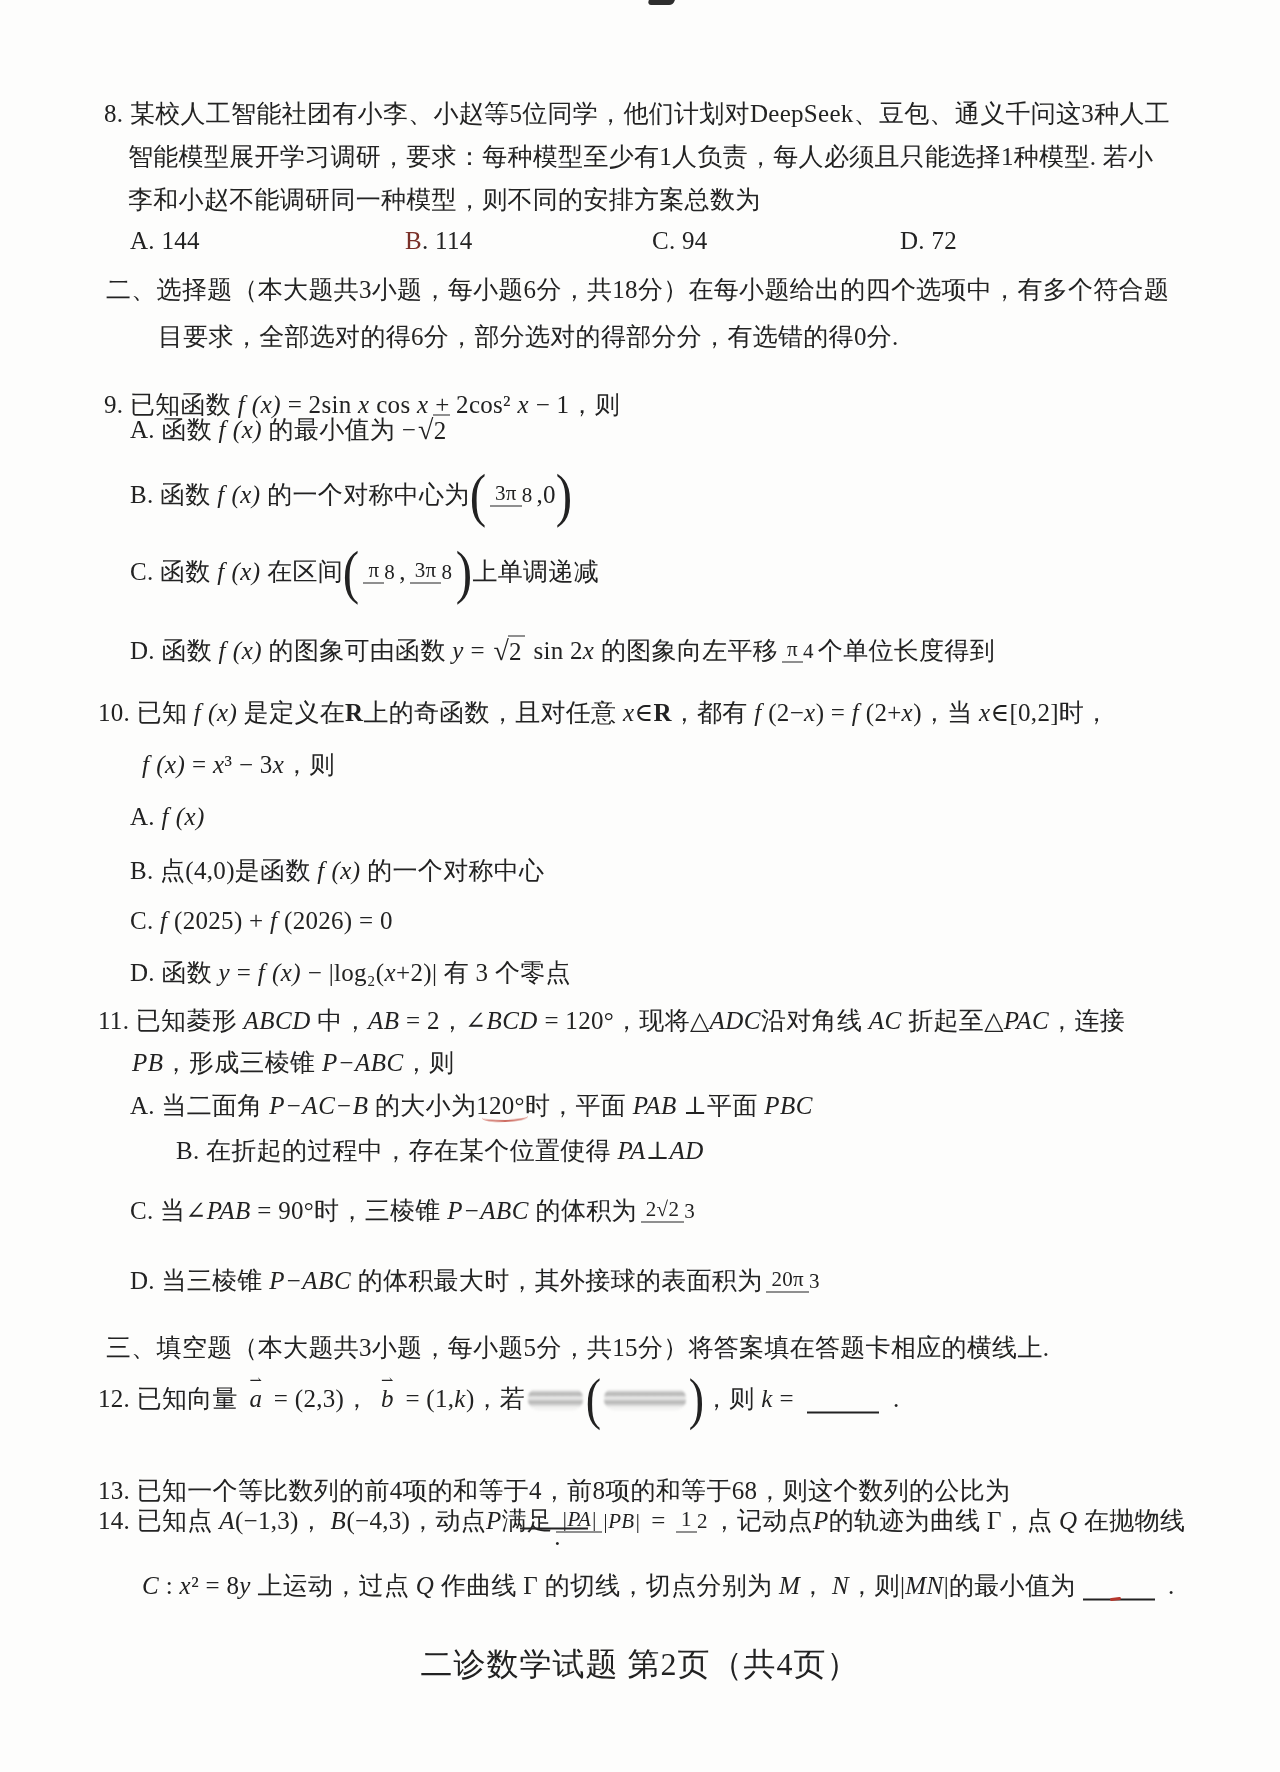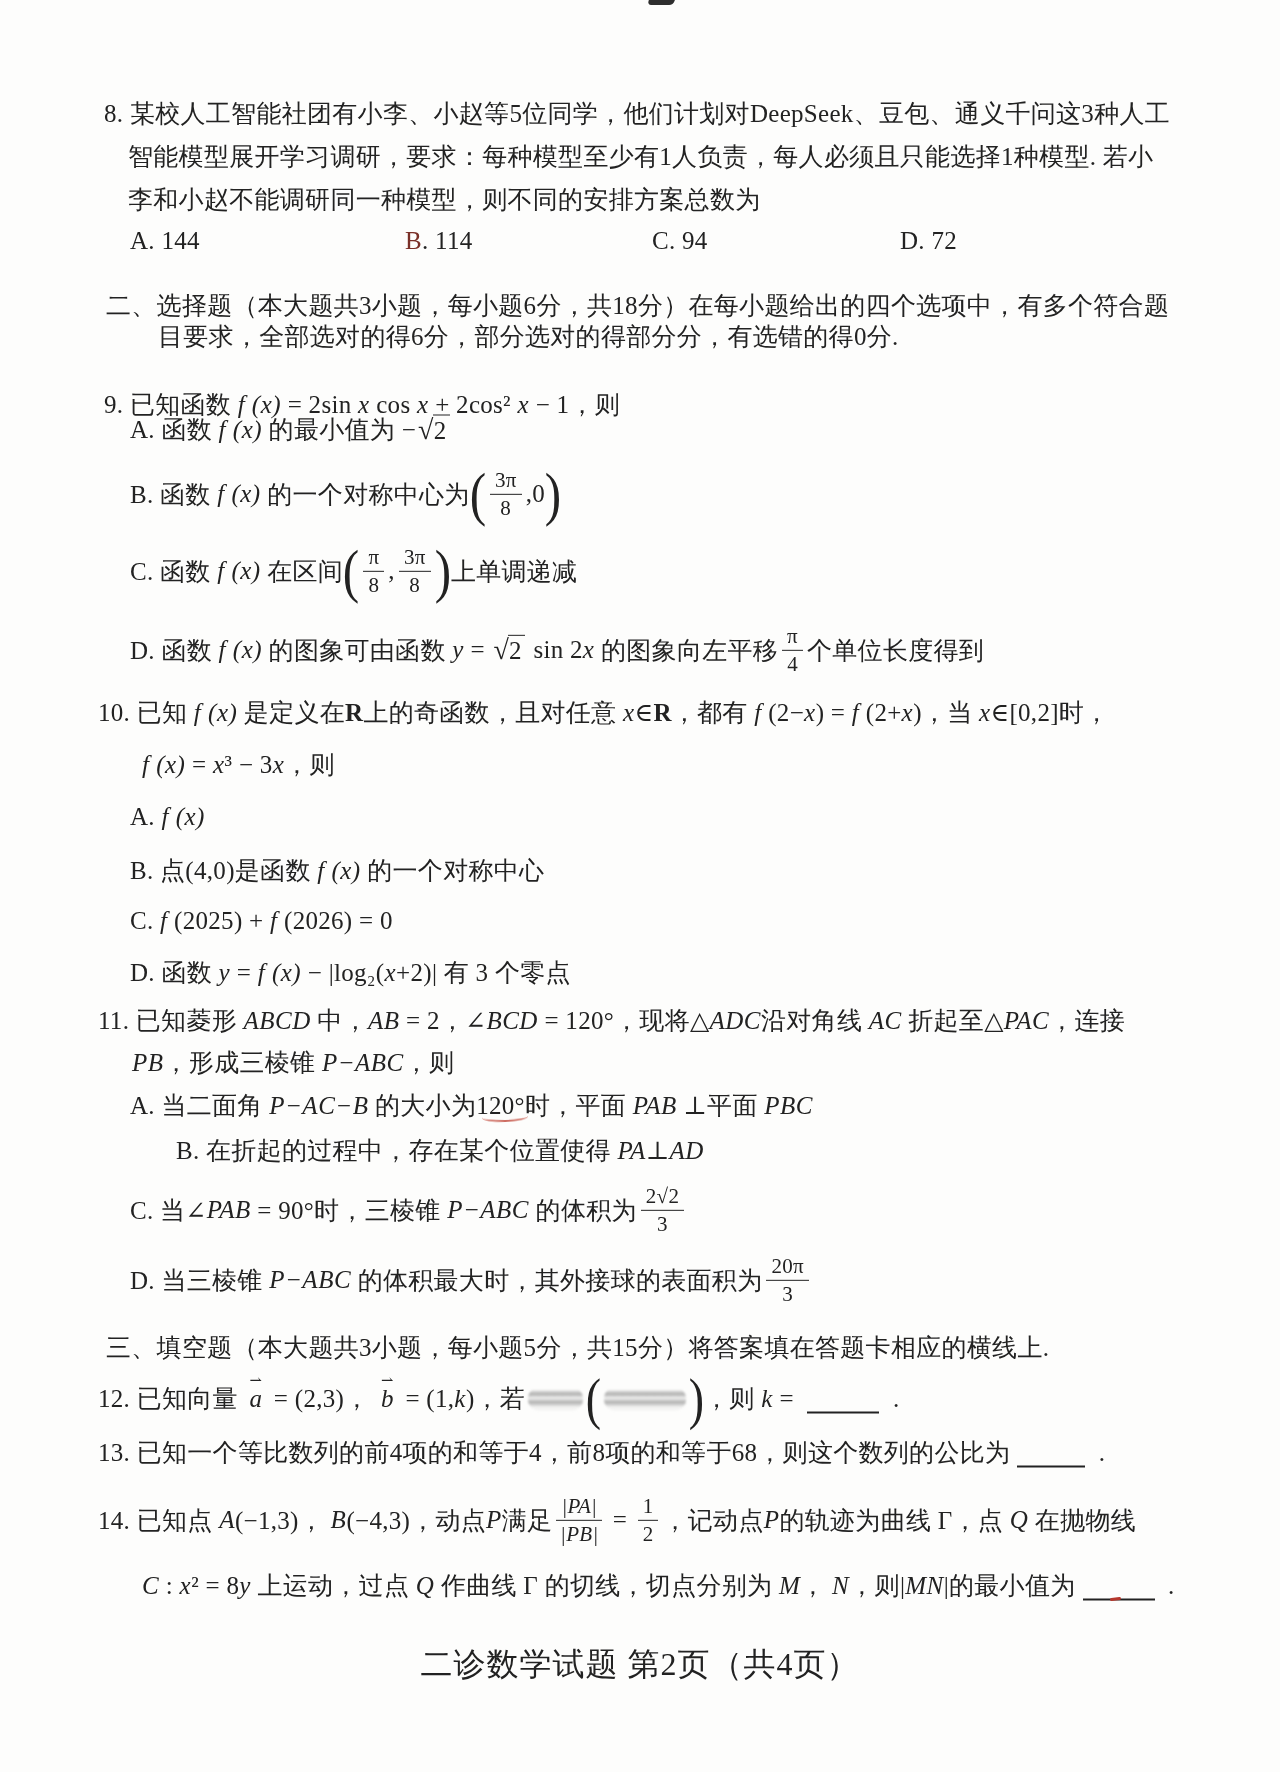--- a/index.html
+++ b/index.html
@@ -18,21 +18,21 @@
     align-items:center;
     white-space:pre;
     transform:translateY(-50%);
     font-size:25px;
     letter-spacing:0.3px;
   }
   .tseg{}
   .mseg{font-style:italic;letter-spacing:0.5px;}
   .bseg{font-weight:bold;}
   .frac{
-    display:inline-flex;flex-direction:column;align-items:center;
+    display:inline-flex;flex-direction:row;align-items:center;
     font-size:21px;line-height:1.08;margin:0 4px;text-align:center;
   }
   .frac .fn{padding:0 5px 2px;border-bottom:1.7px solid #222;}
   .frac .fd{padding-top:2px;}
   .frac.it{font-style:italic;}
   .sq{display:inline-flex;align-items:flex-start;margin:0 2px;}
   .sq .r{font-size:1.12em;line-height:1;transform:translateY(1px);}
   .sq .v{border-top:1.8px solid #222;padding:1px 3px 0 1px;margin-left:-1px;line-height:1.1;}
   .bp{line-height:0;font-weight:400;transform:scaleX(0.82);margin:0 -2px;}
   .vec{position:relative;font-style:italic;margin:0 3px;padding:0 2px;}
@@ -73,39 +73,39 @@
   <div class="top-mark" style="left:648px;top:0;width:26px;height:5px;"></div>
   <div class="red-scribble" style="left:482px;top:1112px;width:46px;height:8px;"></div>
   <div id="lines-root">
       <div class="line" style="left: 104px; top: 113px;"><span class="tseg">8. 某校人工智能社团有小李、小赵等5位同学，他们计划对DeepSeek、豆包、通义千问这3种人工</span></div>
       <div class="line" style="left: 128px; top: 156px;"><span class="tseg">智能模型展开学习调研，要求：每种模型至少有1人负责，每人必须且只能选择1种模型. 若小</span></div>
       <div class="line" style="left: 128px; top: 199px;"><span class="tseg">李和小赵不能调研同一种模型，则不同的安排方案总数为</span></div>
       <div class="line" style="left: 130px; top: 241px;"><span class="tseg">A. 144</span></div>
       <div class="line" style="left: 405px; top: 241px;"><span class="tseg" style="color: rgb(122, 48, 40);">B</span><span class="tseg">. 114</span></div>
       <div class="line" style="left: 652px; top: 241px;"><span class="tseg">C. 94</span></div>
       <div class="line" style="left: 900px; top: 241px;"><span class="tseg">D. 72</span></div>
-      <div class="line" style="left: 106px; top: 305px; align-items: flex-end;"><span class="tseg">二、选择题（本大题共3小题，每小题6分，共18分）在每小题给出的四个选项中，有多个符合题</span></div>
+      <div class="line" style="left: 106px; top: 289px; align-items: flex-end;"><span class="tseg">二、选择题（本大题共3小题，每小题6分，共18分）在每小题给出的四个选项中，有多个符合题</span></div>
       <div class="line" style="left: 158px; top: 336px;"><span class="tseg">目要求，全部选对的得6分，部分选对的得部分分，有选错的得0分.</span></div>
       <div class="line" style="left: 104px; top: 380px; margin-top: 24px;"><span class="tseg">9. 已知函数 </span><span class="mseg">f (x)</span><span class="tseg"> = 2sin </span><span class="mseg">x</span><span class="tseg"> cos </span><span class="mseg">x</span><span class="tseg"> + 2cos² </span><span class="mseg">x</span><span class="tseg"> − 1，则</span></div>
       <div class="line" style="left: 130px; top: 429px;"><span class="tseg">A. 函数 </span><span class="mseg">f (x)</span><span class="tseg"> 的最小值为 −</span><span class="sq"><span class="r">√</span><span class="v">2</span></span></div>
       <div class="line" style="left: 130px; top: 494px;"><span class="tseg">B. 函数 </span><span class="mseg">f (x)</span><span class="tseg"> 的一个对称中心为</span><span class="bp" style="font-size: 60px;">(</span><span class="frac"><span class="fn">3π</span><span class="fd">8</span></span><span class="tseg">,0</span><span class="bp" style="font-size: 60px;">)</span></div>
       <div class="line" style="left: 130px; top: 571px;"><span class="tseg">C. 函数 </span><span class="mseg">f (x)</span><span class="tseg"> 在区间</span><span class="bp" style="font-size: 60px;">(</span><span class="frac"><span class="fn">π</span><span class="fd">8</span></span><span class="tseg">,</span><span class="frac"><span class="fn">3π</span><span class="fd">8</span></span><span class="bp" style="font-size: 60px;">)</span><span class="tseg">上单调递减</span></div>
       <div class="line" style="left: 130px; top: 650px;"><span class="tseg">D. 函数 </span><span class="mseg">f (x)</span><span class="tseg"> 的图象可由函数 </span><span class="mseg">y</span><span class="tseg"> = </span><span class="sq"><span class="r">√</span><span class="v">2</span></span><span class="tseg"> sin 2</span><span class="mseg">x</span><span class="tseg"> 的图象向左平移</span><span class="frac"><span class="fn">π</span><span class="fd">4</span></span><span class="tseg">个单位长度得到</span></div>
       <div class="line" style="left: 98px; top: 712px;"><span class="tseg">10. 已知 </span><span class="mseg">f (x)</span><span class="tseg"> 是定义在</span><span class="bseg">R</span><span class="tseg">上的奇函数，且对任意 </span><span class="mseg">x</span><span class="tseg">∈</span><span class="bseg">R</span><span class="tseg">，都有 </span><span class="mseg">f</span><span class="tseg"> (2−</span><span class="mseg">x</span><span class="tseg">) = </span><span class="mseg">f</span><span class="tseg"> (2+</span><span class="mseg">x</span><span class="tseg">)，当 </span><span class="mseg">x</span><span class="tseg">∈[0,2]时，</span></div>
       <div class="line" style="left: 142px; top: 764px;"><span class="mseg">f (x)</span><span class="tseg"> = </span><span class="mseg">x</span><span class="tseg">³ − 3</span><span class="mseg">x</span><span class="tseg">，则</span></div>
       <div class="line" style="left: 130px; top: 817px;"><span class="tseg">A. </span><span class="mseg">f (x)</span></div>
       <div class="line" style="left: 130px; top: 870px;"><span class="tseg">B. 点(4,0)是函数 </span><span class="mseg">f (x)</span><span class="tseg"> 的一个对称中心</span></div>
       <div class="line" style="left: 130px; top: 921px;"><span class="tseg">C. </span><span class="mseg">f</span><span class="tseg"> (2025) + </span><span class="mseg">f</span><span class="tseg"> (2026) = 0</span></div>
       <div class="line" style="left: 130px; top: 972px;"><span class="tseg">D. 函数 </span><span class="mseg">y</span><span class="tseg"> = </span><span class="mseg">f (x)</span><span class="tseg"> − |log₂(</span><span class="mseg">x</span><span class="tseg">+2)| 有 3 个零点</span></div>
       <div class="line" style="left: 98px; top: 1020px;"><span class="tseg">11. 已知菱形 </span><span class="mseg">ABCD</span><span class="tseg"> 中，</span><span class="mseg">AB</span><span class="tseg"> = 2，∠</span><span class="mseg">BCD</span><span class="tseg"> = 120°，现将△</span><span class="mseg">ADC</span><span class="tseg">沿对角线 </span><span class="mseg">AC</span><span class="tseg"> 折起至△</span><span class="mseg">PAC</span><span class="tseg">，连接</span></div>
       <div class="line" style="left: 132px; top: 1062px;"><span class="mseg">PB</span><span class="tseg">，形成三棱锥 </span><span class="mseg">P−ABC</span><span class="tseg">，则</span></div>
       <div class="line" style="left: 130px; top: 1105px;"><span class="tseg">A. 当二面角 </span><span class="mseg">P−AC−B</span><span class="tseg"> 的大小为120°时，平面 </span><span class="mseg">PAB</span><span class="tseg"> ⊥平面 </span><span class="mseg">PBC</span></div>
       <div class="line" style="left: 130px; top: 1150px; margin-left: 46px;"><span class="tseg">B. 在折起的过程中，存在某个位置使得 </span><span class="mseg">PA</span><span class="tseg">⊥</span><span class="mseg">AD</span></div>
       <div class="line" style="left: 130px; top: 1210px;"><span class="tseg">C. 当∠</span><span class="mseg">PAB</span><span class="tseg"> = 90°时，三棱锥 </span><span class="mseg">P−ABC</span><span class="tseg"> 的体积为</span><span class="frac"><span class="fn">2√2</span><span class="fd">3</span></span></div>
       <div class="line" style="left: 130px; top: 1280px;"><span class="tseg">D. 当三棱锥 </span><span class="mseg">P−ABC</span><span class="tseg"> 的体积最大时，其外接球的表面积为</span><span class="frac"><span class="fn">20π</span><span class="fd">3</span></span></div>
       <div class="line" style="left: 106px; top: 1347px;"><span class="tseg">三、填空题（本大题共3小题，每小题5分，共15分）将答案填在答题卡相应的横线上.</span></div>
       <div class="line" style="left: 98px; top: 1398px;"><span class="tseg">12. 已知向量 </span><span class="vec"><span>a</span><span class="ar">⇀</span></span><span class="tseg"> = (2,3)， </span><span class="vec"><span>b</span><span class="ar">⇀</span></span><span class="tseg"> = (1,</span><span class="mseg">k</span><span class="tseg">)，若</span><span class="smudge" style="width: 55px;"></span><span class="bp" style="font-size: 56px;">(</span><span class="smudge" style="width: 82px;"></span><span class="bp" style="font-size: 56px;">)</span><span class="tseg">，则 </span><span class="mseg">k</span><span class="tseg"> = </span><span class="blank" style="width: 72px;"></span><span class="tseg"> .</span></div>
-      <div class="line" style="left: 98px; top: 1452px;"><span class="tseg">13. 已知一个等比数列的前4项的和等于4，前8项的和等于68，则这个数列的公比为</span><span class="blank" style="width: 68px;"></span><span class="tseg"> .</span></div>
+      <div class="line" style="left: 98px; top: 1512px; flex-direction: column;"><span class="tseg">13. 已知一个等比数列的前4项的和等于4，前8项的和等于68，则这个数列的公比为</span><span class="blank" style="width: 68px;"></span><span class="tseg"> .</span></div>
       <div class="line" style="left: 98px; top: 1520px;"><span class="tseg">14. 已知点 </span><span class="mseg">A</span><span class="tseg">(−1,3)， </span><span class="mseg">B</span><span class="tseg">(−4,3)，动点</span><span class="mseg">P</span><span class="tseg">满足</span><span class="frac it"><span class="fn">|PA|</span><span class="fd">|PB|</span></span><span class="tseg"> = </span><span class="frac"><span class="fn">1</span><span class="fd">2</span></span><span class="tseg">，记动点</span><span class="mseg">P</span><span class="tseg">的轨迹为曲线 Γ，点 </span><span class="mseg">Q</span><span class="tseg"> 在抛物线</span></div>
       <div class="line" style="left: 142px; top: 1585px;"><span class="mseg">C</span><span class="tseg"> : </span><span class="mseg">x</span><span class="tseg">² = 8</span><span class="mseg">y</span><span class="tseg"> 上运动，过点 </span><span class="mseg">Q</span><span class="tseg"> 作曲线 Γ 的切线，切点分别为 </span><span class="mseg">M</span><span class="tseg">， </span><span class="mseg">N</span><span class="tseg">，则|</span><span class="mseg">MN</span><span class="tseg">|的最小值为</span><span class="blank" style="width: 72px;"><span class="mk"></span></span><span class="tseg"> .</span></div>
     </div>
   <div class="footer" style="top:1665px;">二诊数学试题 第2页（共4页）</div>
 </div>
 
 </body></html>

